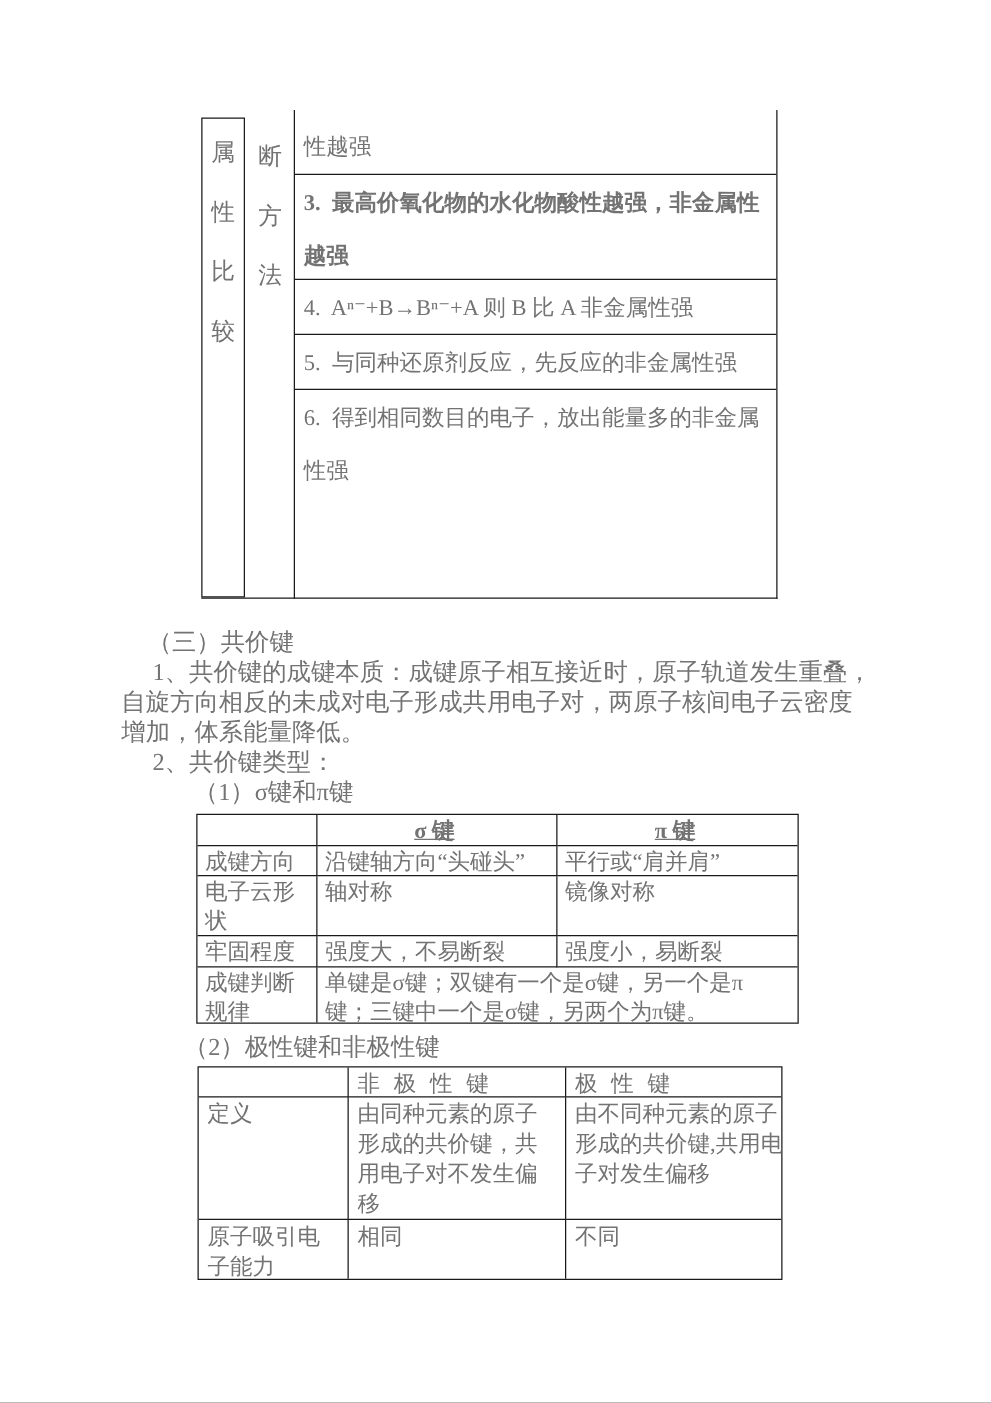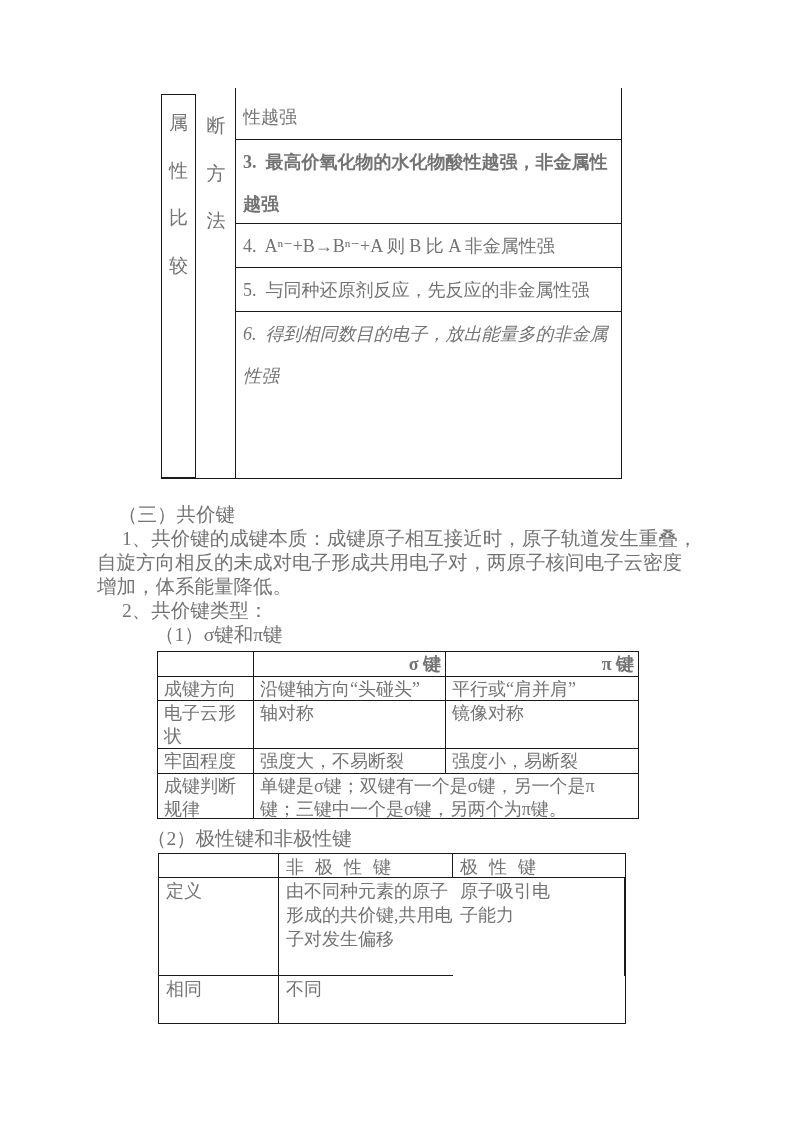--- a/index.html
+++ b/index.html
@@ -68,21 +68,21 @@
   }
   .cell{
     box-sizing:border-box;
     padding:1px 4px 0 6px;
     line-height:23px;
     white-space:pre;overflow:hidden;
   }
   .polar .cell{line-height:24px;padding-left:7px;}
   .br{border-right:1px solid #1a1a1a;}
   .bb{border-bottom:1px solid #1a1a1a;}
-  .hdr{font-weight:bold;text-align:right;padding-left:0;}
+  .hdr{font-weight:bold;text-align:center;padding-left:0;text-decoration:underline;}
   .hdr-plain{font-weight:normal;text-align:left;letter-spacing:11px;padding-left:0;}
   .span2{grid-column:2 / 4;}
 </style>
 </head>
 <body>
 
 <div class="page">
 
   <div>
     <div class="vline" style="left:235px;top:88px;height:391px;"></div>
@@ -96,21 +96,21 @@
     <div class="t1-col2-text">
       <span class="vert-text">断方法</span>
     </div>
 
     <div class="t1-rows">
       <div class="t1-row" style="height:44px;">性越强</div>
       <div class="t1-row" style="height:84px;font-weight:bold;">3.  最高价氧化物的水化物酸性越强，非金属性
 越强</div>
       <div class="t1-row" style="height:44px;">4.  Aⁿ⁻+B→Bⁿ⁻+A 则 B 比 A 非金属性强</div>
       <div class="t1-row" style="height:44px;">5.  与同种还原剂反应，先反应的非金属性强</div>
-      <div class="t1-row" style="height:83px;font-style:italic;">6.  得到相同数目的电子，放出能量多的非金属
+      <div class="t1-row" style="height:83px;">6.  得到相同数目的电子，放出能量多的非金属
 性强</div>
     </div>
   </div>
 
   <div class="bodytext">
     <div class="line-heading">（三）共价键</div>
     <div class="para-indent">1、共价键的成键本质：成键原子相互接近时，原子轨道发生重叠，
 自旋方向相反的未成对电子形成共用电子对，两原子核间电子云密度
 增加，体系能量降低。</div>
     <div class="line-num">2、共价键类型：</div>
@@ -142,20 +142,24 @@
   </div>
 
   <div class="sub2-line">（2）极性键和非极性键</div>
 
   <div class="gridtable polar">
     <div class="cell br bb"></div>
     <div class="cell br bb hdr-plain">非极性键</div>
     <div class="cell bb hdr-plain">极性键</div>
 
     <div class="cell br bb">定义</div>
+    <div class="cell br bb">由同种元素的原子
+形成的共价键，共
+用电子对不发生偏
+移</div>
     <div class="cell bb">由不同种元素的原子
 形成的共价键,共用电
 子对发生偏移</div>
 
     <div class="cell br">原子吸引电
 子能力</div>
     <div class="cell br">相同</div>
     <div class="cell">不同</div>
   </div>
 

